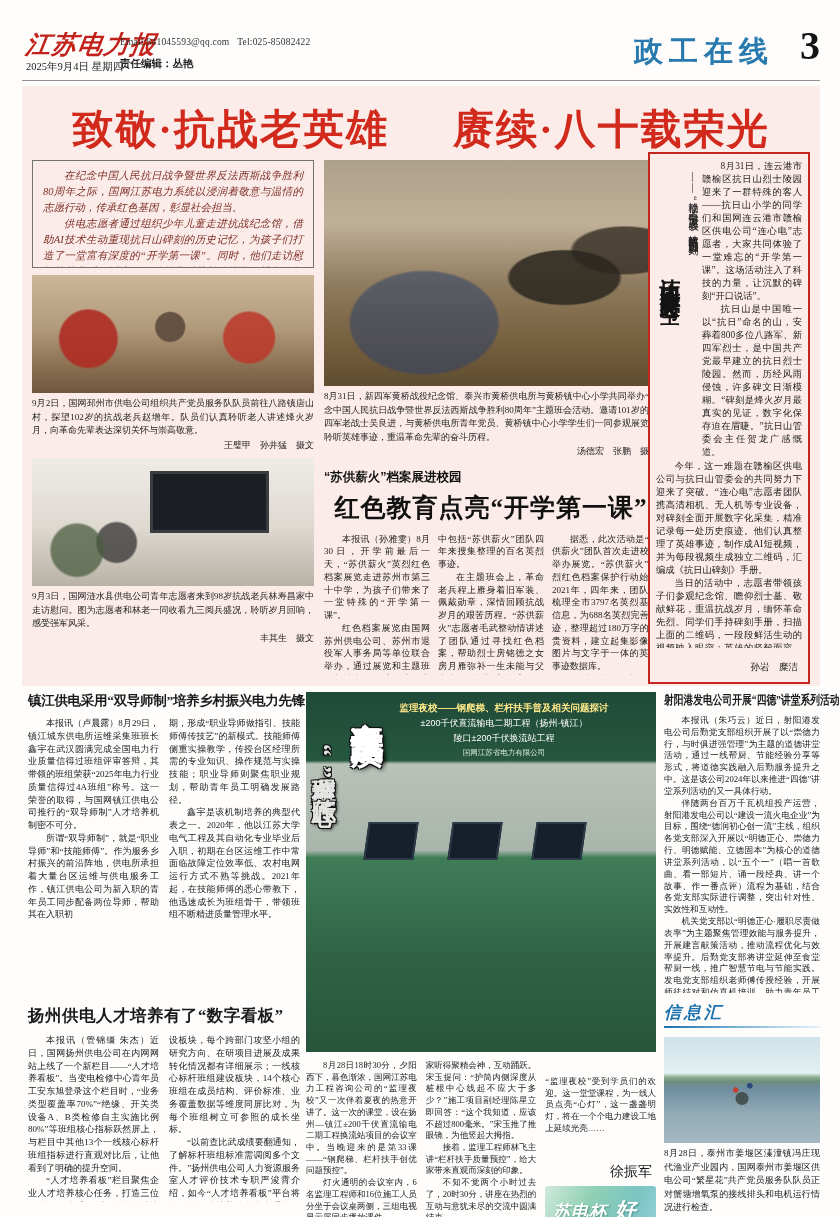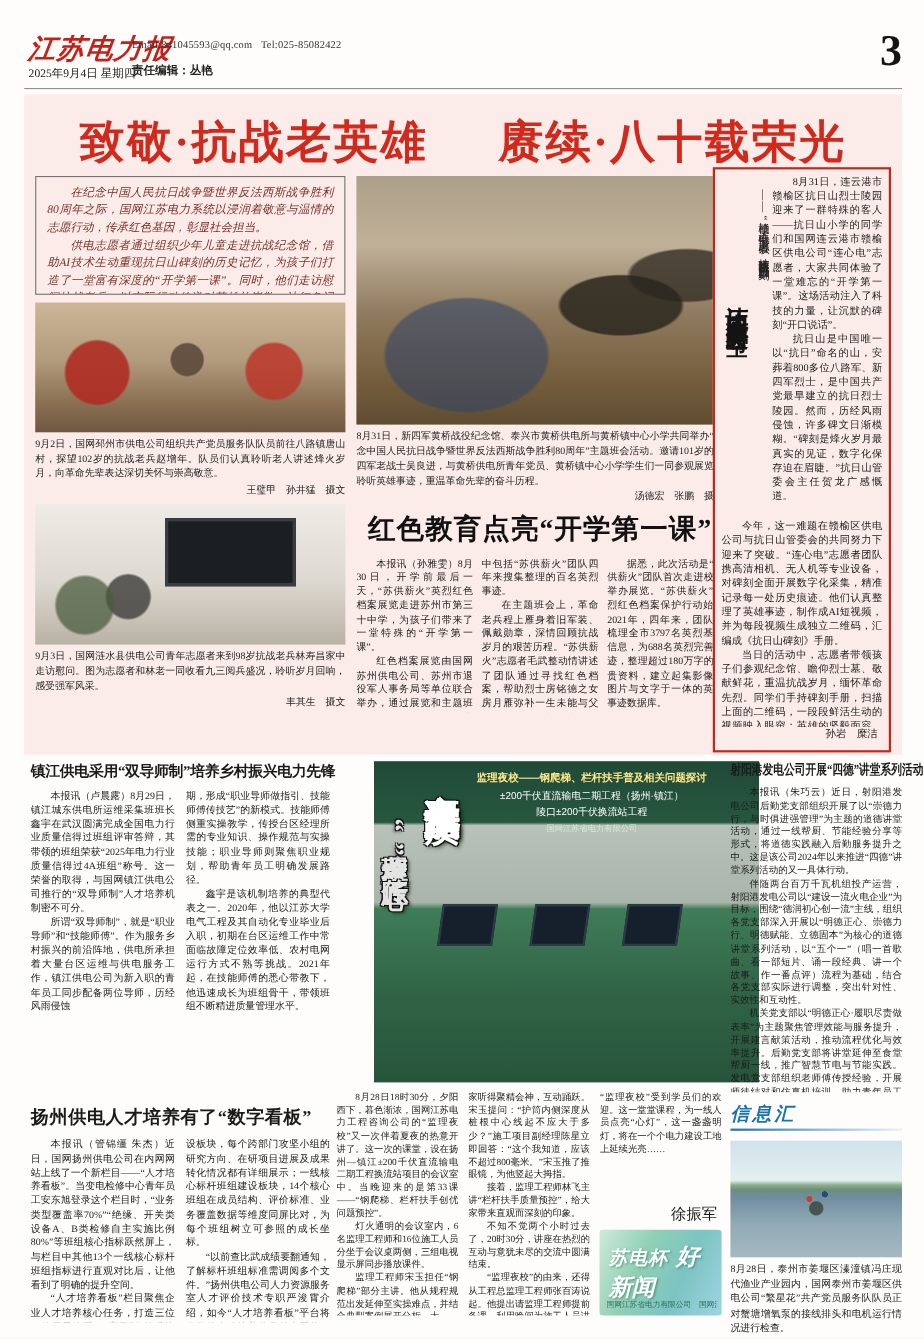--- a/index.html
+++ b/index.html
@@ -55,53 +55,53 @@
   
   .feat-right{position:absolute;right:10px;top:66px;width:162px;height:532px;border:2px solid #c3271b;
         background:#fbece9;padding:6px;box-sizing:border-box;}
   .ai-top{display:flex;height:300px;overflow:visible;}
   .ai-titles{width:46px;position:relative;flex:none;}
   .v{writing-mode:vertical-rl;}
   .ai-main{position:absolute;left:0;top:102px;font-size:21px;font-weight:900;letter-spacing:3px;color:#141414;}
   .ai-sub{position:absolute;right:2px;top:12px;font-size:10px;color:#222;letter-spacing:1px;}
   .ai-part1{flex:1;font-size:9.3px;line-height:1.4;text-align:justify;overflow:hidden;}
   .ai-part1 p,.ai-part2 p{margin:0;text-indent:2em;}
-  .ai-part2{margin-top:13px;height:188px;font-size:9.3px;line-height:1.4;text-align:justify;overflow:hidden;}
+  .ai-part2{margin-top:0;height:188px;font-size:9.3px;line-height:1.4;text-align:justify;overflow:hidden;}
   .ai-byline{position:absolute;right:10px;bottom:8px;font-size:9.5px;}
   
   .bottom{position:absolute;left:22px;top:692px;width:798px;height:522px;}
   .bot-left{position:absolute;left:6px;top:0;width:272px;}
   .bl-head1{font-size:13.5px;font-weight:900;white-space:nowrap;letter-spacing:-.3px;}
   .cols2{margin-top:7px;display:flex;gap:10px;overflow:hidden;}
   .h1body{height:276px;}
   .h2body{height:168px;}
   .cols2 .col{flex:1;font-size:9px;line-height:1.42;text-align:justify;overflow:hidden;}
   .bl-head2{margin-top:12px;font-size:16.5px;font-weight:900;letter-spacing:.5px;}
   .bot-mid{position:absolute;left:284px;top:0;width:350px;}
-  .ns-photo{height:292px;background:
+  .ns-photo{height:360px;background:
      linear-gradient(180deg,#1f4a38 0%,#27573f 19%,#b8c2b8 20%,#a9b4aa 44%,#3f7d57 46%,#2f6245 74%,#27553b 100%);
-     overflow:hidden;margin-left:34px;}
+     overflow:hidden;}
   .ns-banner{position:absolute;left:52px;right:6px;top:8px;text-align:center;
         font-family:"Liberation Sans",sans-serif;}
   .ns-banner div{line-height:1.7;}
   .bl1{color:#ffe98a;font-size:9.5px;font-weight:bold;}
   .bl2,.bl3{color:#fff;font-size:9px;}
   .bl4{color:#d8e8da;font-size:7.5px;}
   .screens{position:absolute;left:60px;top:130px;right:20px;display:flex;gap:34px;}
   .screens span{display:block;width:46px;height:34px;background:#16202c;border:2px solid #2c3a48;
         transform:skewX(-8deg);}
   .ns-overlay{position:absolute;left:2px;top:4px;bottom:4px;display:flex;gap:4px;}
   .ov1{font-size:24px;font-weight:900;color:#e4e4e2;margin-top:48px;letter-spacing:2px;
         text-shadow:1px 1px 0 #111,-1px -1px 0 #111,1px -1px 0 #111,-1px 1px 0 #111,2px 2px 3px rgba(0,0,0,.55);}
   .ov2{font-size:33px;font-weight:900;color:#fff;letter-spacing:2px;
         text-shadow:1px 1px 0 #111,-1px -1px 0 #111,1px -1px 0 #111,-1px 1px 0 #111,2px 2px 4px rgba(0,0,0,.6);}
   .ns-cols{margin-top:8px;display:flex;gap:9px;}
   .ns-cols .col{flex:1;font-size:8.5px;line-height:1.38;text-align:justify;height:204px;overflow:hidden;}
   .col3{flex:1;display:flex;flex-direction:column;}
-  .c3txt{height:96px !important;flex:none;}
+  .c3txt{height:96px !important;flex:none;margin-top:16px;}
   .ns-byline{text-align:right;font-size:14px;margin:3px 4px 0 0;}
   .award{margin-top:5px;height:78px;border-radius:3px;position:relative;overflow:hidden;
      background:linear-gradient(115deg,#cfe9db 0%,#8fd0b4 35%,#7cc4c2 65%,#9ed4e4 100%);}
   .award-title{position:absolute;left:8px;top:10px;color:#fff;font-style:italic;
      text-shadow:1px 1px 2px rgba(20,90,70,.5);font-family:"Liberation Sans",sans-serif;}
   .award-title .t1{font-size:17px;font-weight:bold;letter-spacing:1px;}
   .award-title .t2{font-size:21px;font-weight:900;margin-left:3px;}
   .award-sub{position:absolute;left:6px;right:4px;bottom:5px;font-size:7px;color:#2f6e5e;
      white-space:nowrap;overflow:hidden;}
   .bot-right{position:absolute;left:642px;top:0;width:156px;}
@@ -124,20 +124,21 @@
 <div class="page">
 
   <div class="masthead">
     <div class="logo">江苏电力报</div>
     <div class="issue-date">2025年9月4日 星期四</div>
     <div class="contact">
       <span>Email:841045593@qq.com</span>
       &nbsp;&nbsp;<span>Tel:025-85082422</span>
     </div>
     <div class="editor">责任编辑：丛艳</div>
+    <div class="section-title">政工在线</div>
     <div class="page-num">3</div>
   </div>
   <div class="mast-rule"></div>
 
   <div class="feature">
     <div class="feat-headline">
       <span>致敬·抗战老英雄</span>
       <span>赓续·八十载荣光</span>
     </div>
 
@@ -159,20 +160,21 @@
         <span class="credit">丰其生　摄文</span>
       </div>
     </div>
 
     <div class="feat-mid">
       <div class="photo photo-main"></div>
       <div class="caption">
         <span class="lead">8月31日，新四军黄桥战役纪念馆、泰兴市黄桥供电所与黄桥镇中心小学共同举办“纪念中国人民抗日战争暨世界反法西斯战争胜利80周年”主题班会活动。邀请101岁的新四军老战士吴良进，与黄桥供电所青年党员、黄桥镇中心小学学生们一同参观展览，聆听英雄事迹，重温革命先辈的奋斗历程。</span>
         <span class="credit">汤德宏　张鹏　摄文</span>
       </div>
+      <div class="kicker">“苏供薪火”档案展进校园</div>
       <div class="headline2">红色教育点亮“开学第一课”</div>
       <div class="cols3">
         <div class="col">
             <p>本报讯（孙雅雯）8月30日，开学前最后一天，“苏供薪火”英烈红色档案展览走进苏州市第三十中学，为孩子们带来了一堂特殊的“开学第一课”。</p>
             <p>红色档案展览由国网苏州供电公司、苏州市退役军人事务局等单位联合举办，通过展览和主题班会相结合的形式，让学生们在红色记忆中开启新学期。展览分为“追寻英烈足迹”“苏州抗战影像”“传承英烈事迹”“关爱英烈亲属”“赓续英烈荣光”五个部分，系统展示了苏州的抗战历史和英雄事迹，其</p>
           </div>
         <div class="col cont">
             <p>中包括“苏供薪火”团队四年来搜集整理的百名英烈事迹。</p>
             <p>在主题班会上，革命老兵程上雁身着旧军装、佩戴勋章，深情回顾抗战岁月的艰苦历程。“苏供薪火”志愿者毛武整动情讲述了团队通过寻找红色档案，帮助烈士房铭德之女房月雁弥补一生未能与父亲相见的遗憾的感人故事。</p>
           </div>
@@ -202,21 +204,21 @@
     </div>
   </div>
 
   <div class="bottom">
 
     <div class="bot-left">
       <div class="bl-head1">镇江供电采用“双导师制”培养乡村振兴电力先锋</div>
       <div class="cols2 h1body">
         <div class="col">
             <p>本报讯（卢晨露）8月29日，镇江城东供电所运维采集班班长鑫宇在武汉圆满完成全国电力行业质量信得过班组评审答辩，其带领的班组荣获“2025年电力行业质量信得过4A班组”称号。这一荣誉的取得，与国网镇江供电公司推行的“双导师制”人才培养机制密不可分。</p>
-            <p>所谓“双导师制”，就是“职业导师”和“技能师傅”。作为服务乡村振兴的前沿阵地，供电所承担着大量台区运维与供电服务工作，镇江供电公司为新入职的青年员工同步配备两位导师，历经风雨侵蚀</p>
+            <p>所谓“双导师制”，就是“职业导师”和“技能师傅”。作为服务乡村振兴的前沿阵地，供电所承担着大量台区运维与供电服务工作，镇江供电公司为新入职的青年员工同步配备两位导师，帮助其在入职初</p>
           </div>
         <div class="col cont">
             <p>期，形成“职业导师做指引、技能师傅传技艺”的新模式。技能师傅侧重实操教学，传授台区经理所需的专业知识、操作规范与实操技能；职业导师则聚焦职业规划，帮助青年员工明确发展路径。</p>
             <p>鑫宇是该机制培养的典型代表之一。2020年，他以江苏大学电气工程及其自动化专业毕业后入职，初期在台区运维工作中常面临故障定位效率低、农村电网运行方式不熟等挑战。2021年起，在技能师傅的悉心带教下，他迅速成长为班组骨干，带领班组不断精进质量管理水平。</p>
           </div>
       </div>
       <div class="bl-head2">扬州供电人才培养有了“数字看板”</div>
       <div class="cols2 h2body">
         <div class="col">
             <p>本报讯（管锦缰 朱杰）近日，国网扬州供电公司在内网网站上线了一个新栏目——“人才培养看板”。当变电检修中心青年员工安东旭登录这个栏目时，“业务类型覆盖率70%”“绝缘、开关类设备A、B类检修自主实施比例80%”等班组核心指标跃然屏上，与栏目中其他13个一线核心标杆班组指标进行直观对比后，让他看到了明确的提升空间。</p>

